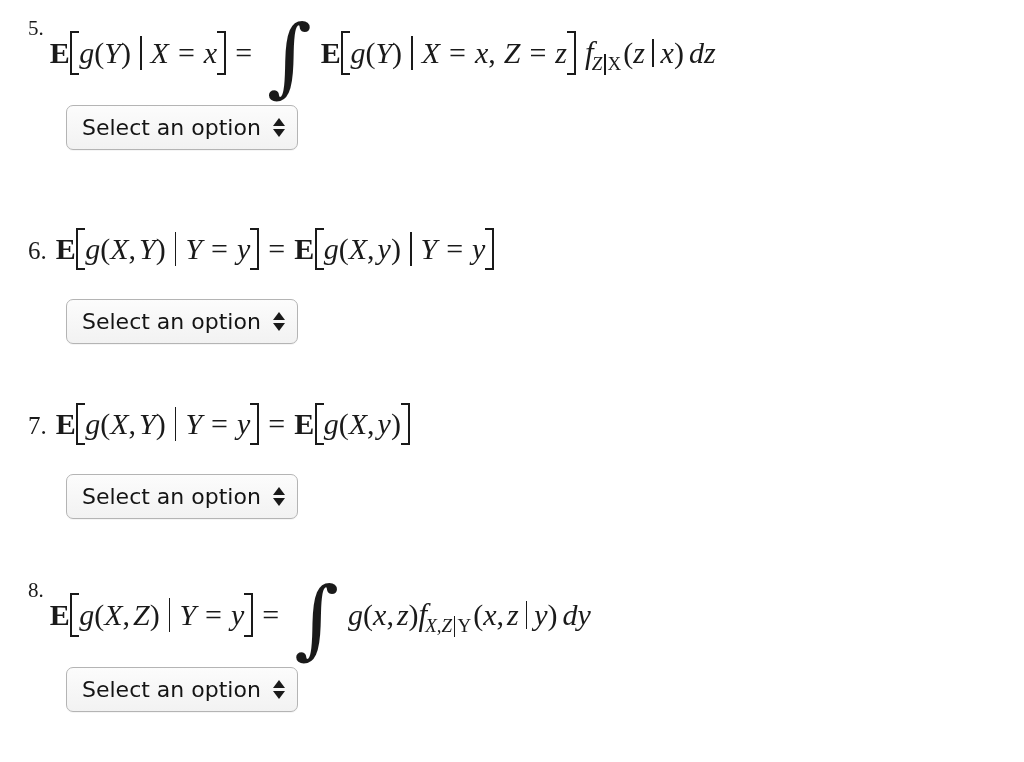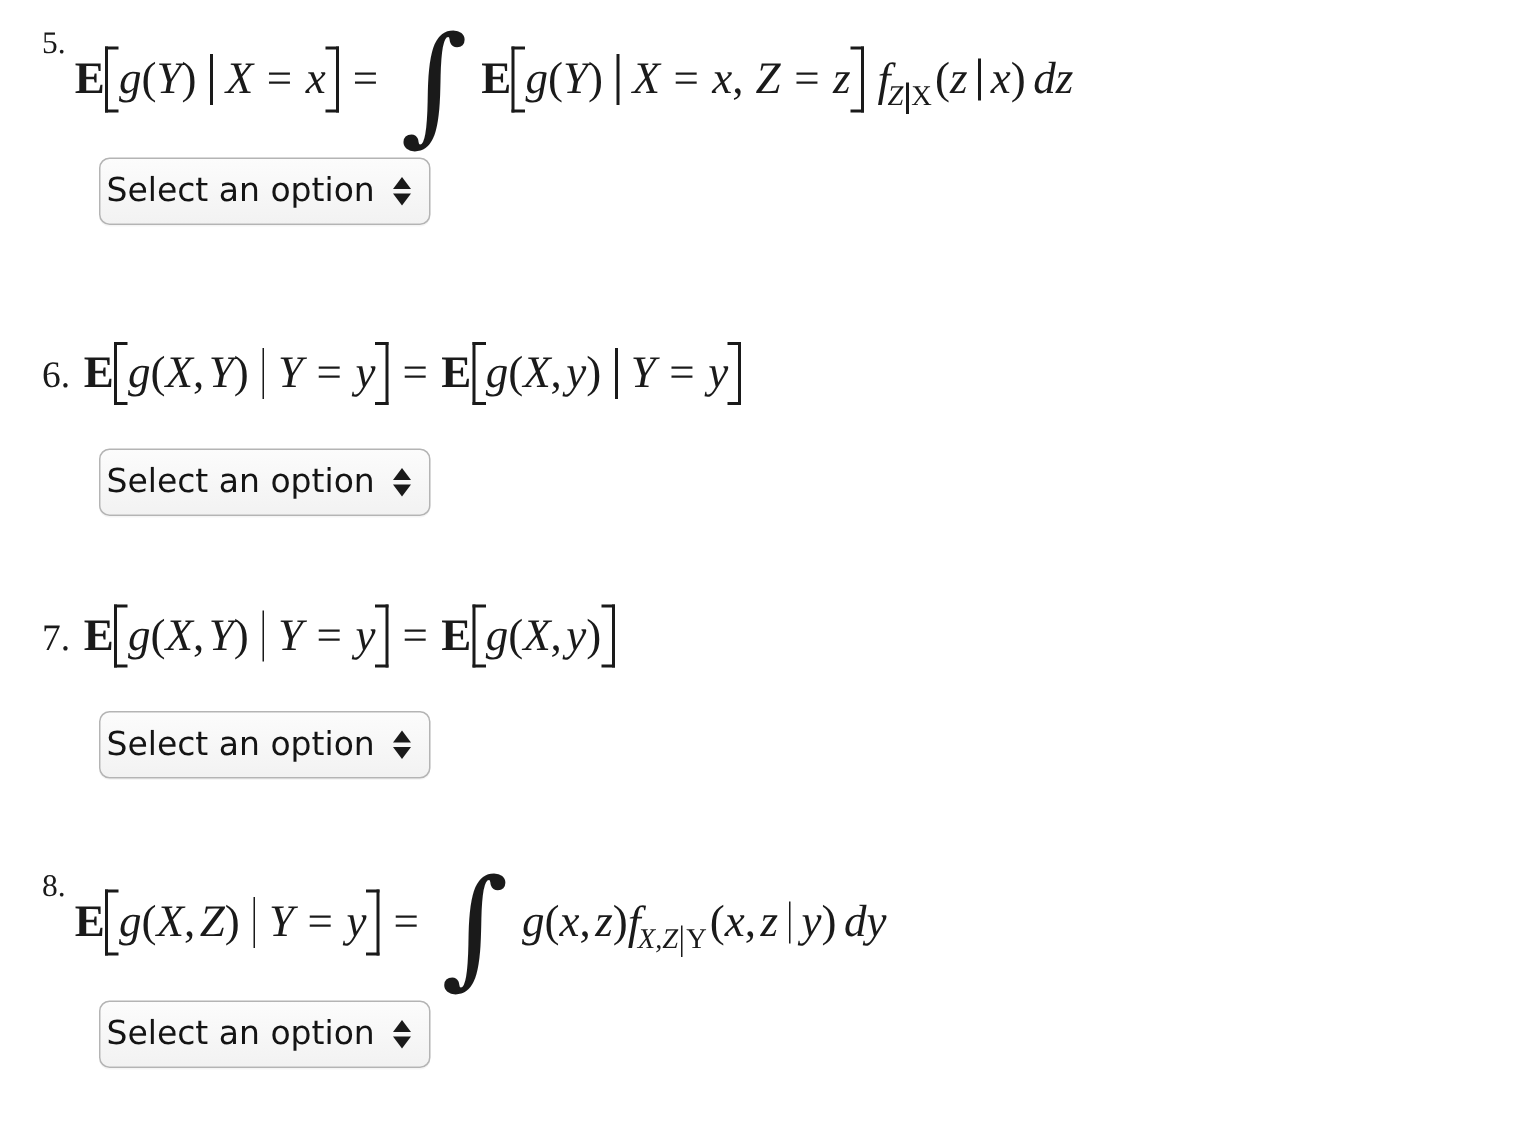--- a/index.html
+++ b/index.html
@@ -191,21 +191,21 @@
   
   .select-wrap {
     padding-left: 66px;
   }
   .opt-select {
     box-sizing: border-box;
     display: inline-flex;
     align-items: center;
     justify-content: flex-start;
     height: 45px;
-    padding: 0 11px 0 4px;
+    padding: 0 11px 0 15px;
     background: linear-gradient(180deg, #fcfcfc 0%, #f2f2f2 100%);
     border: 1px solid #b4b4b4;
     border-radius: 7px;
     box-shadow: 0 1px 0 rgba(0,0,0,0.04);
     cursor: default;
     user-select: none;
   }
   .opt-select .label {
     font-family: "DejaVu Sans", "Liberation Sans", sans-serif;
     font-size: 22px;

